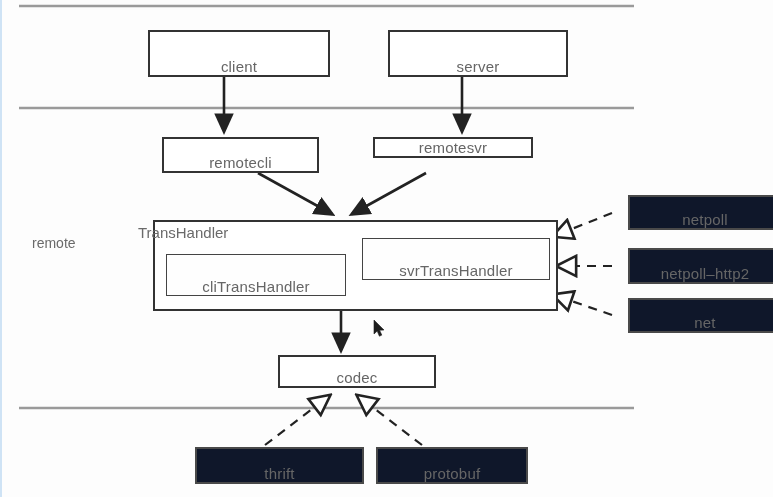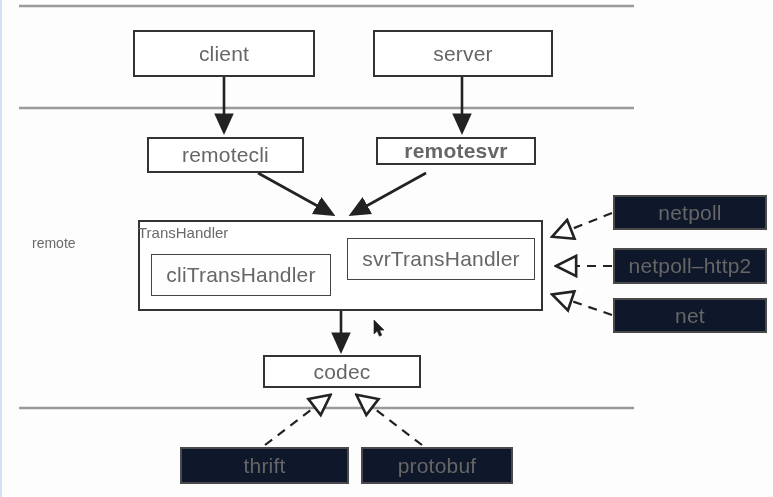--- a/index.html
+++ b/index.html
@@ -22,26 +22,27 @@
     position: absolute;
     left: 0;
     top: 0;
     width: 773px;
     height: 497px;
   }
   .node {
     position: absolute;
     box-sizing: border-box;
     display: flex;
-    align-items: center;
+    align-items: flex-end;
     justify-content: center;
     color: #666666;
-    font-size: 21px;
+    font-size: 15px;
     letter-spacing: 0.2px;
     white-space: nowrap;
+    margin-left: 15px;
   }
   .node.white {
     background: #ffffff;
     border: 2px solid #333333;
   }
   .node.white-inner {
     background: #fefefe;
     border: 1.5px solid #444444;
   }
   .node.gray {
@@ -110,21 +111,21 @@
   <div id="nodes-layer">
       <div class="node white" style="left: 131px; top: 30px; width: 182px; height: 47px;">
         <span>client</span>
       </div>
       <div class="node white" style="left: 371px; top: 30px; width: 180px; height: 47px;">
         <span>server</span>
       </div>
       <div class="node white" style="left: 145px; top: 137px; width: 157px; height: 36px;">
         <span>remotecli</span>
       </div>
-      <div class="node white" style="left: 374px; top: 137px; width: 160px; height: 28px; font-weight: bold;">
+      <div class="node white" style="left: 356px; top: 137px; width: 160px; height: 21px;">
         <span>remotesvr</span>
       </div>
       <div class="node white" style="left: 136px; top: 220px; width: 405px; height: 91px;">
         <span style="visibility: hidden;">TransHandler</span>
       </div>
       <div class="node white-inner" style="left: 149px; top: 254px; width: 180px; height: 42px;">
         <span>cliTransHandler</span>
       </div>
       <div class="node white-inner" style="left: 345px; top: 238px; width: 188px; height: 42px;">
         <span>svrTransHandler</span>

